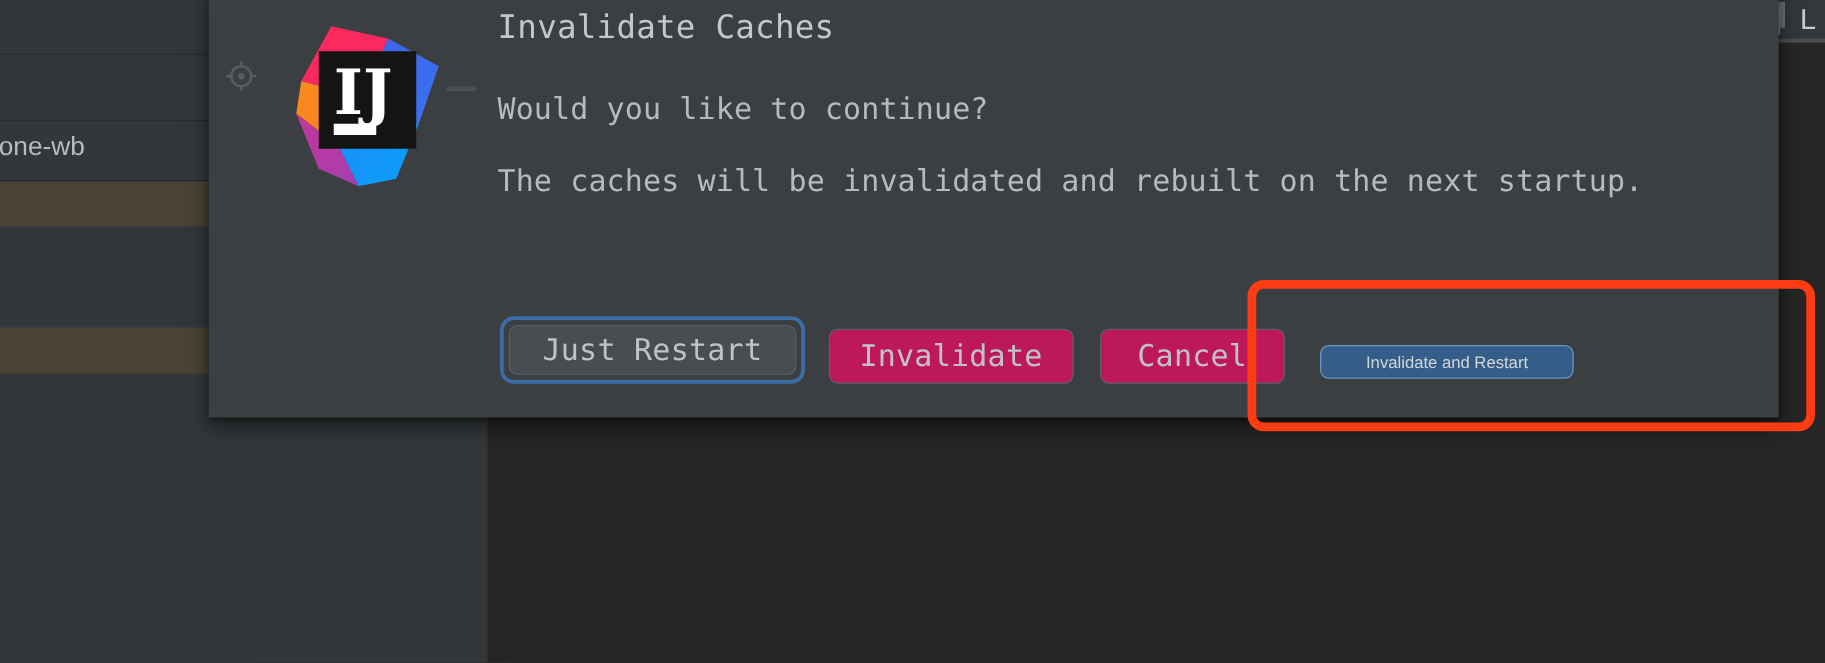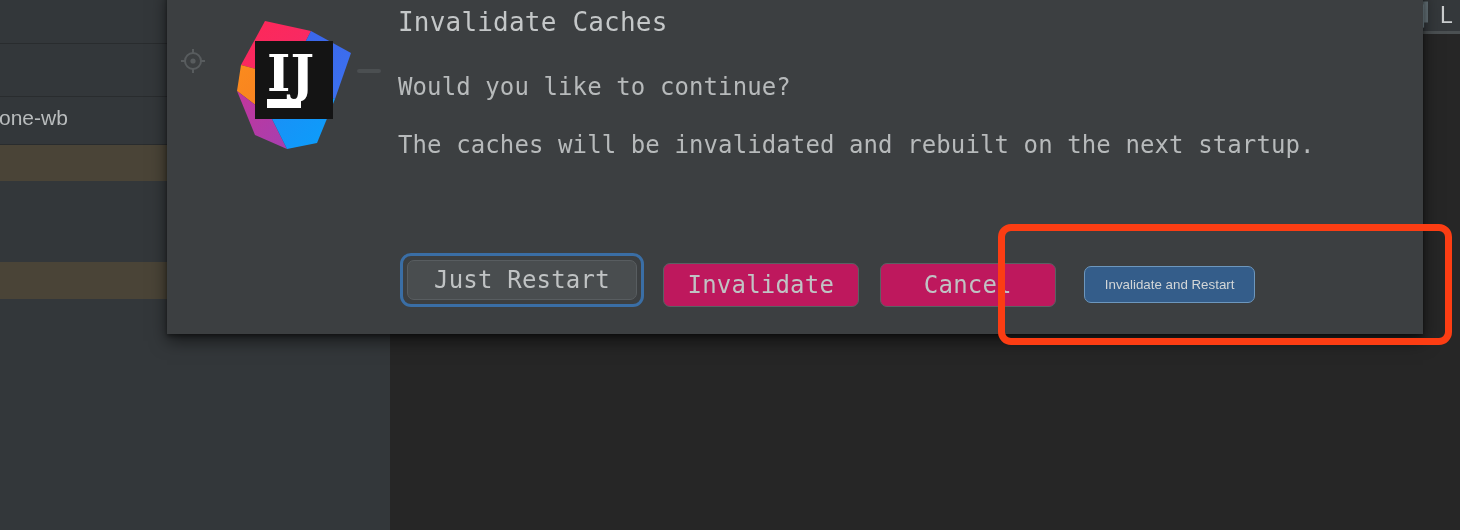--- a/index.html
+++ b/index.html
@@ -197,33 +197,33 @@
     margin-right: 19px;
   }
   #btn-just-restart {
     background: #494d4f;
     border-color: #585d60;
     height: 40px;
     padding: 0 26px;
   }
 
   #btn-invalidate { margin-right: 21px; width: 196px; padding: 0; }
-  #btn-cancel     { margin-right: 24px; width: 176px; padding: 0; }
+  #btn-cancel     { margin-right: 24px; width: 148px; padding: 0; }
 
   #btn-default-wrap {
     padding: 4px;
     display: flex;
     align-items: center;
   }
   #btn-invalidate-and-restart {
     background: #345d8a;
     border: 1px solid #6d97bd;
     border-radius: 7px;
-    height: 37px;
-    padding: 0 20px;
+    height: 27px;
+    padding: 0 36px;
     color: #d3d6d7;
   }
 
   
   #highlight-box {
     position: absolute;
     left: 998px; top: 224px;
     width: 454px; height: 121px;
     border: 7px solid #fc3d13;
     border-radius: 13px;

